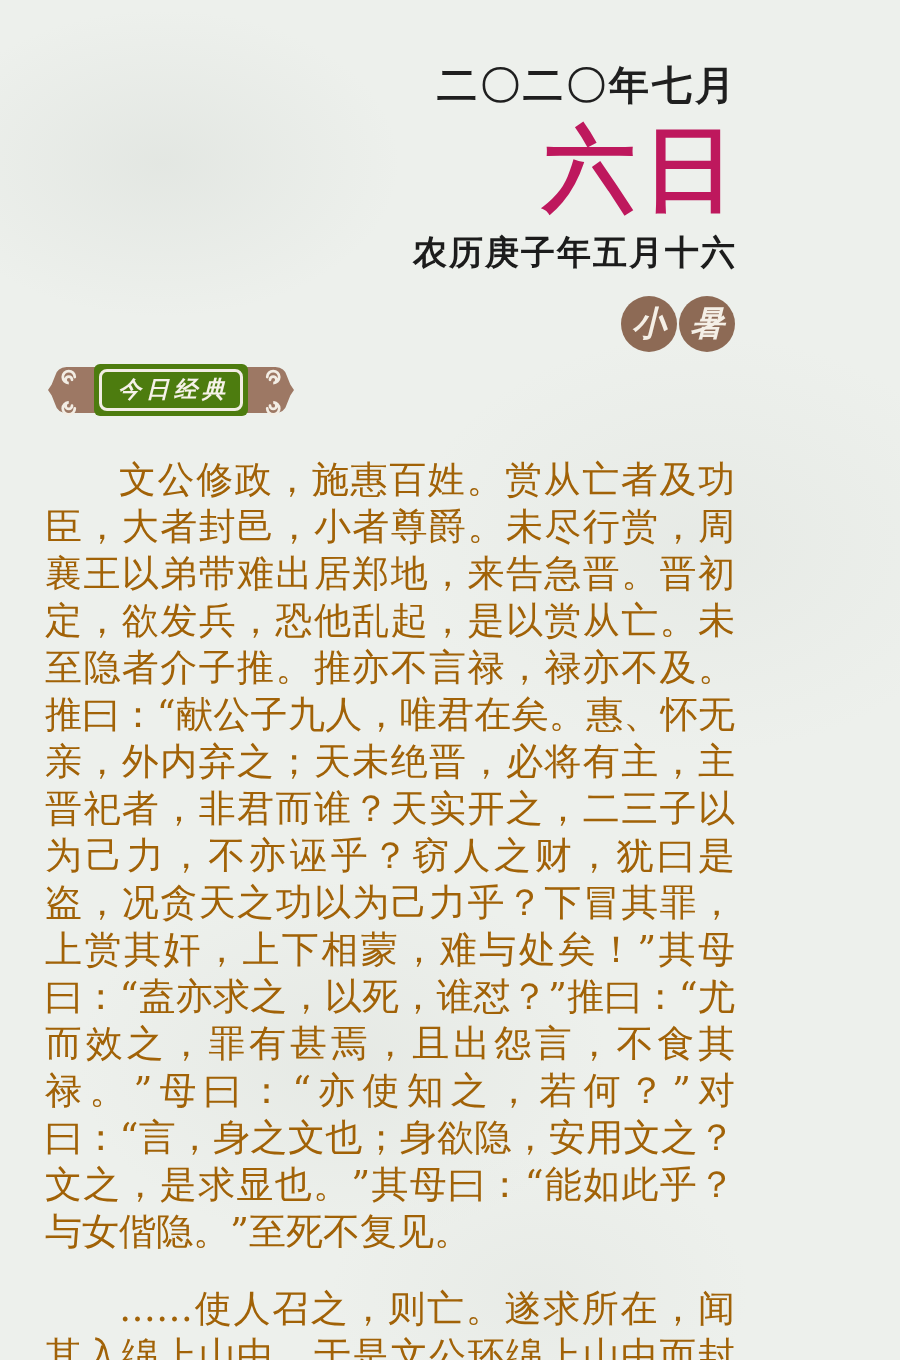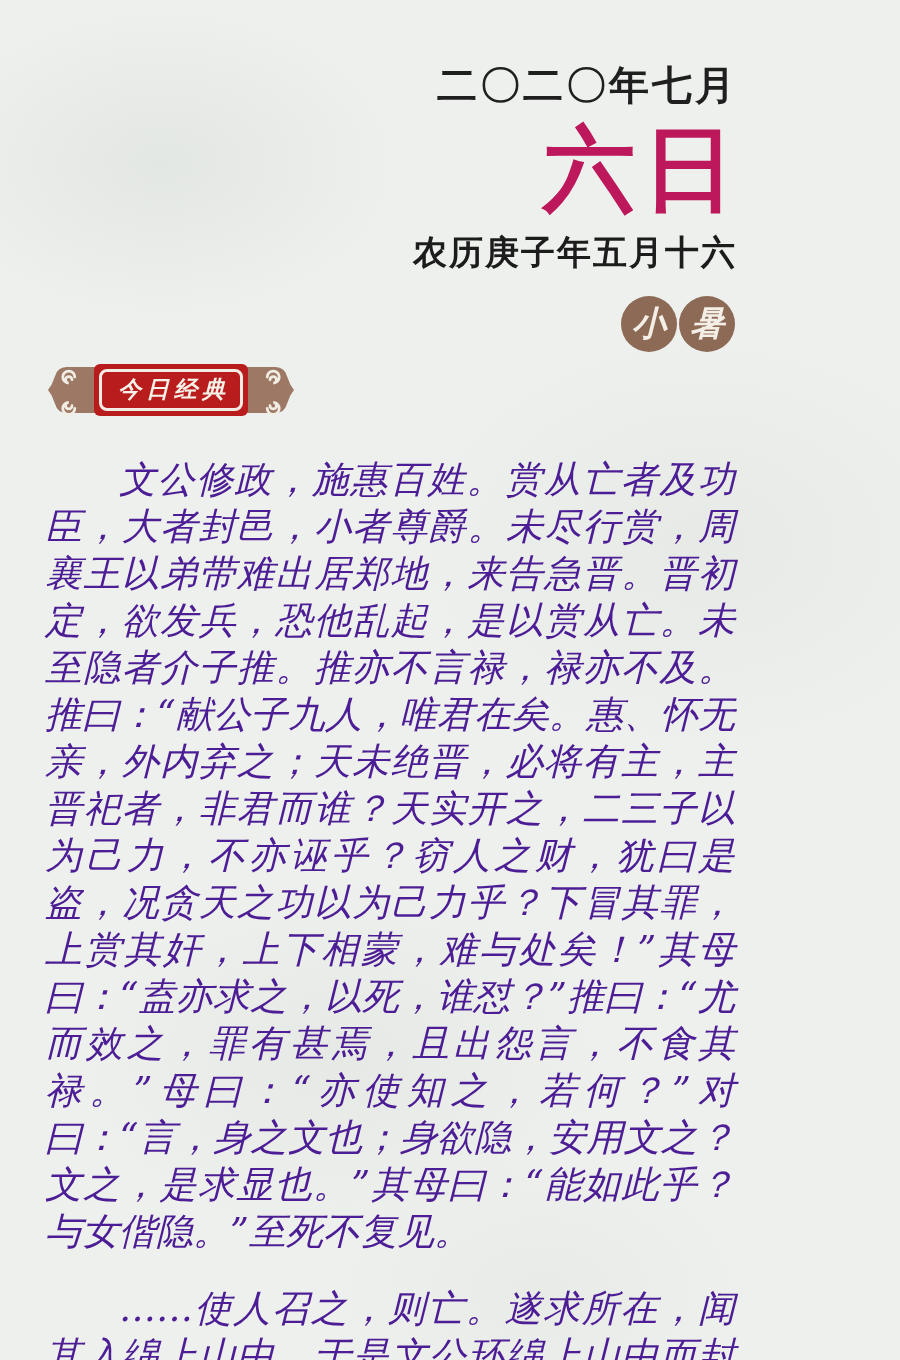--- a/index.html
+++ b/index.html
@@ -80,21 +80,21 @@
   .banner {
     margin-top: 10px;
     margin-left: 3px;
     display: flex;
     align-items: center;
     width: max-content;
   }
   .banner-wing { display: block; flex: 0 0 auto; }
   .banner-wing.right { transform: scaleX(-1); }
   .banner-box {
-    background: #b91c1c;
+    background: #4d7c0f;
     border-radius: 6px;
     padding: 5px;
     margin: 0 -2px;
     position: relative;
     z-index: 1;
   }
   .banner-box-inner {
     border: 3px solid #f2ede4;
     border-radius: 8px;
     padding: 5px 10px 5px 16px;
@@ -105,26 +105,25 @@
     font-style: italic;
     white-space: nowrap;
     line-height: 1.1;
   }
 
   
   .article { margin-top: 38px; }
   .article p {
     margin: 0;
     font-family: "DejaVu Serif", "Liberation Serif", serif;
-    font-style: italic;
     font-size: 37px;
     line-height: 47px;
     text-align: justify;
     text-indent: 2em;
-    color: #4c1d95;
+    color: #a16207;
   }
   .article p + p { margin-top: 30px; }
 </style>
 </head>
 <body>
 
 <div class="page">
 
   <header class="header">
     <div class="greg">二〇二〇年七月</div>

